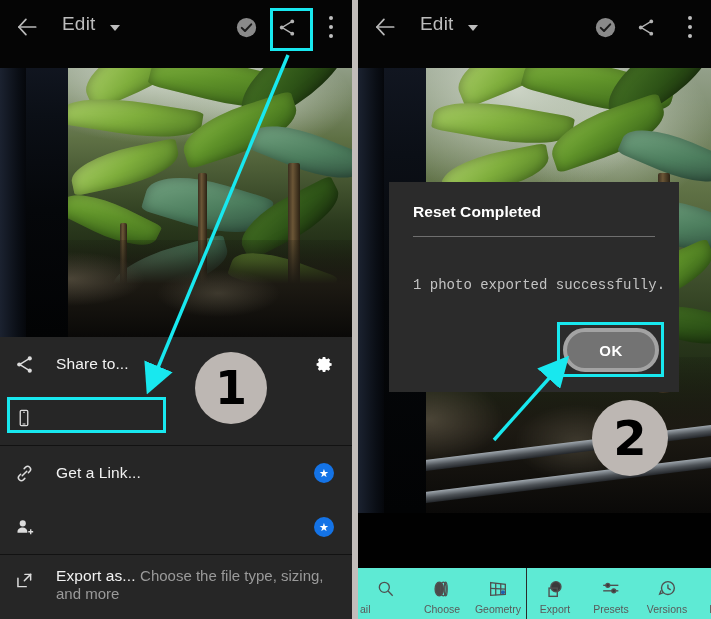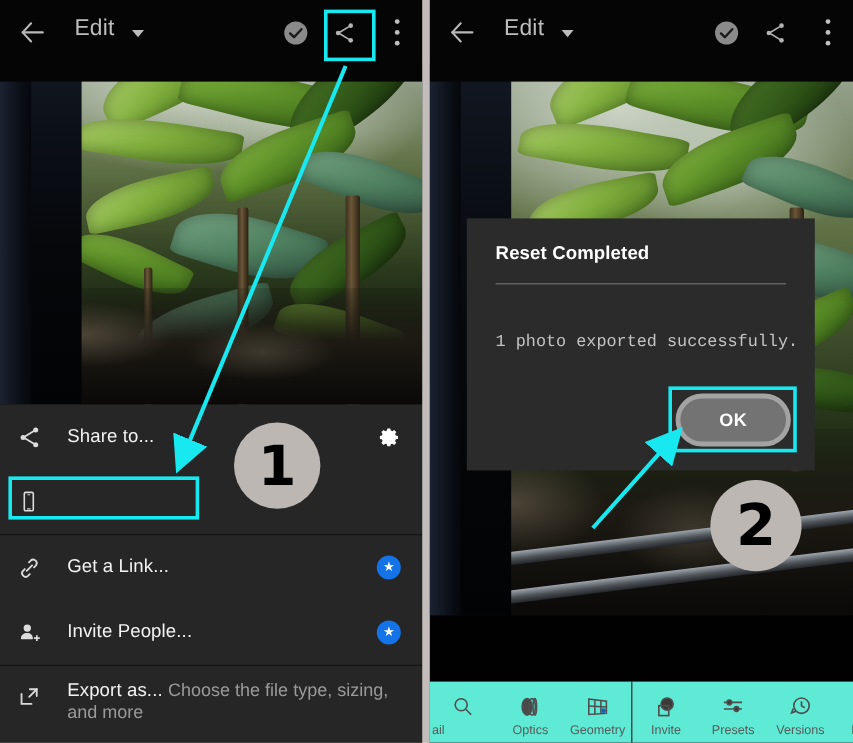--- a/index.html
+++ b/index.html
@@ -413,23 +413,20 @@
         </div>
 
         <div class="mi">
           <span class="mi-ico">
             <svg viewBox="0 0 24 24" width="21" height="21" fill="currentColor">
               <circle cx="10" cy="7.3" r="3.5"></circle>
               <path d="M10 12c-3.4 0-6 2-6 4.6V18h11.2v-1.4C15.2 14 12.9 12 10 12z"></path>
               <path d="M18.3 14.1v2h-2v1.6h2v2h1.6v-2h2v-1.6h-2v-2z"></path>
             </svg>
           </span>
-          <span class="mi-txt">
-            <span class="mi-label">Invite People...</span>
-          </span>
           <span class="star-badge">★</span>
         </div>
       </div>
 
       <div class="sheet-sec">
         <div class="mi two">
           <span class="mi-ico">
             <svg viewBox="0 0 24 24" width="21" height="21" fill="none" stroke="currentColor" stroke-width="1.7" stroke-linecap="round">
               <path d="M4.5 9.5V19h9.5"></path>
               <path d="M12.5 5h6.5v6.5"></path>
@@ -518,21 +515,21 @@
           <div class="et-lbl">ail</div>
         </div>
         <div class="et-item">
           <div class="et-ico">
             <svg viewBox="0 0 24 24" width="22" height="22" fill="none" stroke="currentColor" stroke-width="1.5">
               <ellipse cx="9" cy="12" rx="4.5" ry="7.5" fill="#4a4a4a"></ellipse>
               <ellipse cx="13.5" cy="12" rx="3" ry="7.5"></ellipse>
               <ellipse cx="16" cy="12" rx="1.6" ry="7.5"></ellipse>
             </svg>
           </div>
-          <div class="et-lbl">Optics</div>
+          <div class="et-lbl">Choose</div>
         </div>
         <div class="et-item">
           <div class="et-ico">
             <svg viewBox="0 0 24 24" width="22" height="22" fill="none" stroke="currentColor" stroke-width="1.4">
               <path d="M4 5l16 2v11L4 19z"></path>
               <line x1="4" y1="11.2" x2="20" y2="12.2"></line>
               <line x1="9.5" y1="5.6" x2="9.5" y2="18.8"></line>
               <line x1="15" y1="6.3" x2="15" y2="18.4"></line>
               <circle cx="17.4" cy="15.6" r="2.2" fill="#1f5fb0" stroke="none"></circle>
             </svg>
@@ -541,21 +538,21 @@
         </div>
       </div>
       <div class="et-group">
         <div class="et-item">
           <div class="et-ico">
             <svg viewBox="0 0 24 24" width="22" height="22" fill="none" stroke="currentColor" stroke-width="1.5">
               <circle cx="13" cy="9.5" r="5.5" fill="#3a3a3a"></circle>
               <rect x="5.5" y="11" width="9" height="9"></rect>
             </svg>
           </div>
-          <div class="et-lbl">Invite</div>
+          <div class="et-lbl">Export</div>
         </div>
         <div class="et-item">
           <div class="et-ico">
             <svg viewBox="0 0 24 24" width="22" height="22" fill="none" stroke="currentColor" stroke-width="1.5">
               <line x1="3.5" y1="8" x2="20" y2="8"></line>
                 <circle cx="8.5" cy="8" r="2.1" fill="#3a3a3a"></circle>
               <line x1="3.5" y1="14" x2="20" y2="14"></line>
                 <circle cx="15" cy="14" r="2.1" fill="#3a3a3a"></circle>
             </svg>
           </div>

